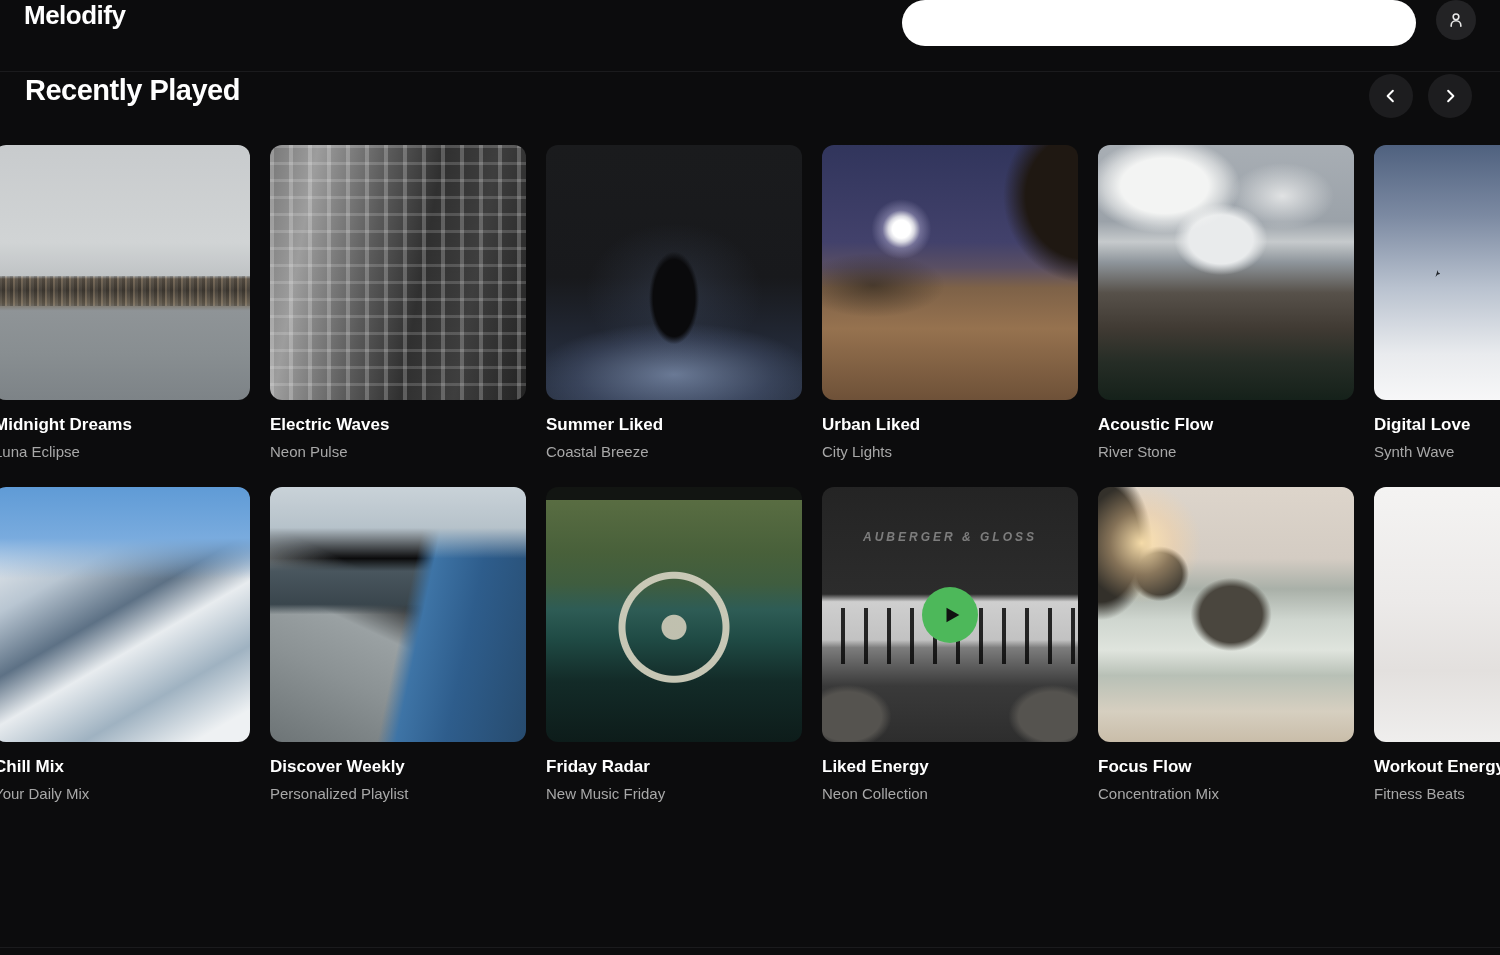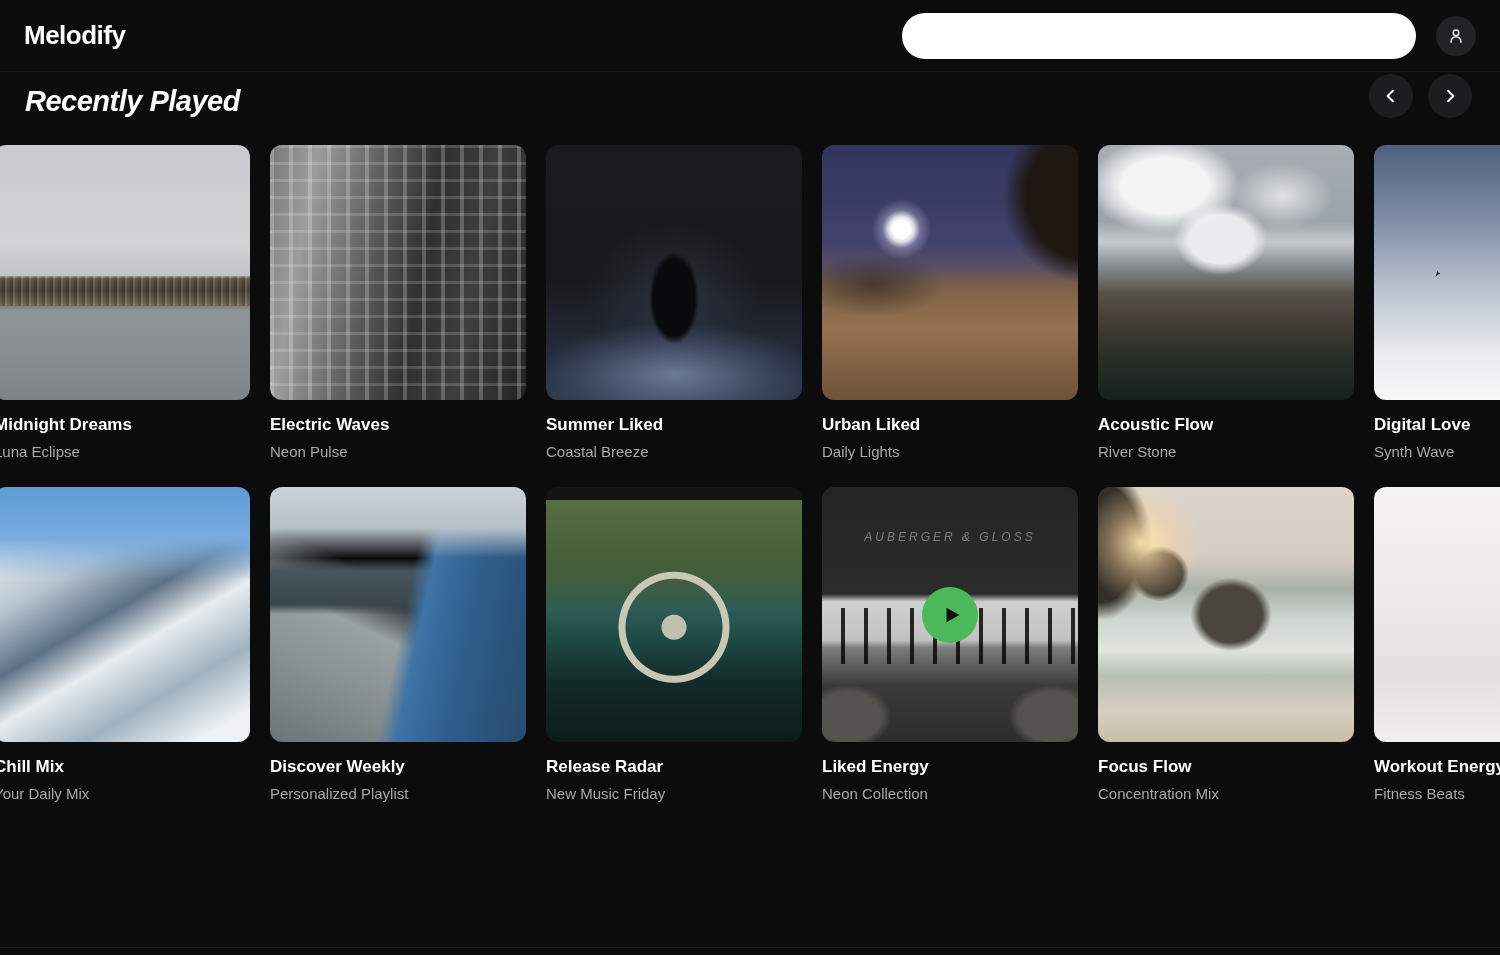--- a/index.html
+++ b/index.html
@@ -8,21 +8,20 @@
     background: #0c0c0d;
     color: #fff;
     font-family: "Liberation Sans", sans-serif;
     position: relative;
   }
 
   
   .topbar {
     height: 72px;
     display: flex;
-    align-items: center;
     padding: 0 24px;
     border-bottom: 1px solid #1b1b1d;
   }
   .logo {
     font-size: 26px;
     font-weight: 800;
     letter-spacing: -0.5px;
     cursor: pointer;
   }
   .topbar .spacer { flex: 1; }
@@ -45,26 +44,25 @@
     background: #232325;
     border: none;
     display: flex; align-items: center; justify-content: center;
     cursor: pointer;
     flex: none;
   }
 
   
   .section-head {
     display: flex;
-    align-items: flex-end;
+    align-items: flex-start;
     justify-content: space-between;
     padding: 0 28px 0 25px;
     margin-top: 2px;
     height: 44px;
-    font-style: italic;
   }
   .section--second .section-head { margin-top: 74px; }
   .section-title {
     font-size: 29px;
     font-weight: 800;
     letter-spacing: -0.5px;
   }
   .nav-btns { display: flex; gap: 15px; }
   .nav-btn {
     width: 44px; height: 44px;
@@ -168,21 +166,21 @@
     background-position: 0 0, 0 0, 0 61%, 0 0;
     background-repeat: no-repeat;
   }
   .art-brand-text {
     position: absolute; top: 17%; left: 0; right: 0;
     text-align: center;
     font-size: 12px;
     letter-spacing: 3px;
     color: rgba(195,195,195,.55);
     font-style: italic;
-    font-weight: 400;
+    font-weight: 700;
   }
   .art-seacliff {
     background:
       radial-gradient(circle at 17% 22%, rgba(255,228,175,.95), rgba(255,212,155,.4) 32px, rgba(0,0,0,0) 60px),
       radial-gradient(ellipse 28% 42% at 1% 22%, #33302a 0 55%, rgba(0,0,0,0) 72%),
       radial-gradient(ellipse 16% 15% at 24% 34%, #3b3831 0 55%, rgba(0,0,0,0) 72%),
       radial-gradient(ellipse 22% 20% at 52% 50%, #4a463e 0 55%, rgba(0,0,0,0) 72%),
       linear-gradient(180deg, #ddd5cb 0%, #d4ccc3 28%, #a9b0a8 40%, #cfd6cf 52%, #dfe4dd 64%, #b8c0b6 74%, #d6cfc0 88%, #c9bda9 100%);
   }
   .art-fog {
@@ -262,21 +260,21 @@
         <div class="card-sub">Neon Pulse</div>
       </div>
       <div class="card">
         <div class="art art-rain"></div>
         <div class="card-title">Summer Liked</div>
         <div class="card-sub">Coastal Breeze</div>
       </div>
       <div class="card">
         <div class="art art-desert"></div>
         <div class="card-title">Urban Liked</div>
-        <div class="card-sub">Daily Lights</div>
+        <div class="card-sub">City Lights</div>
       </div>
       <div class="card">
         <div class="art art-matterhorn"></div>
         <div class="card-title">Acoustic Flow</div>
         <div class="card-sub">River Stone</div>
       </div>
       <div class="card">
         <div class="art art-skybird"></div>
         <div class="card-title">Digital Love</div>
         <div class="card-sub">Synth Wave</div>
@@ -292,21 +290,21 @@
         <div class="card-title">Chill Mix</div>
         <div class="card-sub">Your Daily Mix</div>
       </div>
       <div class="card">
         <div class="art art-fjord"></div>
         <div class="card-title">Discover Weekly</div>
         <div class="card-sub">Personalized Playlist</div>
       </div>
       <div class="card">
         <div class="art art-car"></div>
-        <div class="card-title">Release Radar</div>
+        <div class="card-title">Friday Radar</div>
         <div class="card-sub">New Music Friday</div>
       </div>
       <div class="card">
         <div class="art art-piano">
           <div class="art-brand-text">AUBERGER &amp; GLOSS</div>
           <button class="play-badge">
             <span style="display:flex">
               <svg width="22" height="22" viewBox="0 0 24 24">
                   <polygon points="6 4 20 12 6 20" fill="#111"></polygon>
                 </svg>

